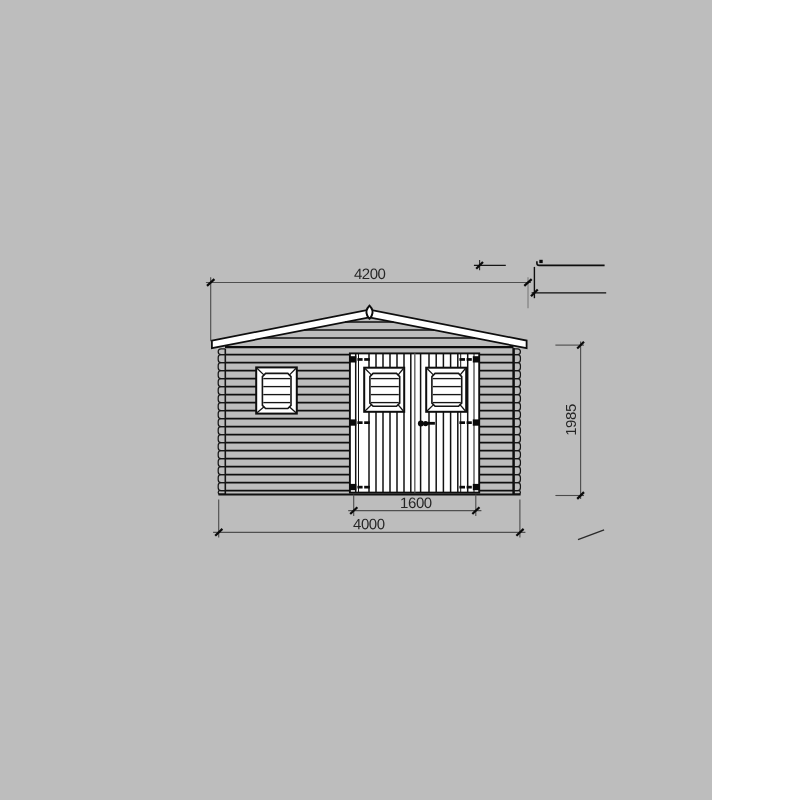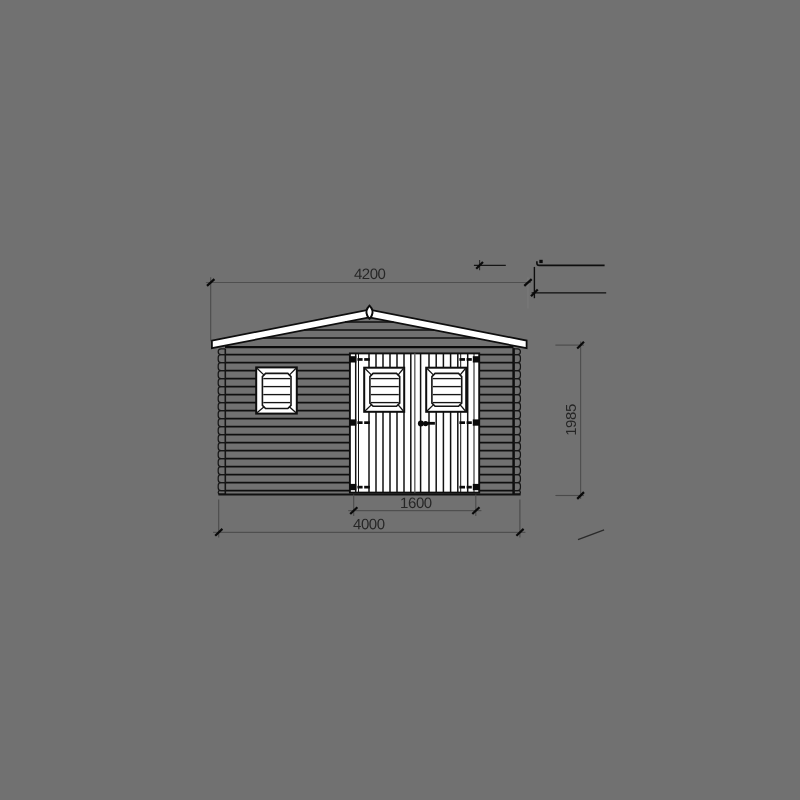--- a/index.html
+++ b/index.html
@@ -1,16 +1,16 @@
 <!DOCTYPE html>
 <html><head>
 <meta charset="utf-8">
 <style>
   html,body{margin:0;padding:0;background:#ffffff;}
-  .page{width:800px;height:800px;position:relative;background:#d946ef;overflow:hidden;filter:grayscale(1);}
+  .page{width:712px;height:800px;position:relative;background:#c4b5fd;overflow:hidden;filter:grayscale(1);}
   text{font-family:"Liberation Sans",sans-serif;fill:#262626;}
 </style>
 </head>
 <body>
 
 <div class="page">
 <svg style="opacity:0.999" width="800" height="800" viewBox="0 0 800 800" xmlns="http://www.w3.org/2000/svg" fill="none">
 
   <g stroke="#0e0e0e" stroke-width="1.8">
     <path d="M211.9,340.6 L369.3,309.7 L526.6,340.6 L526.6,348.2 L369.3,317.3 L211.9,348.2 Z" fill="#fff"></path>

